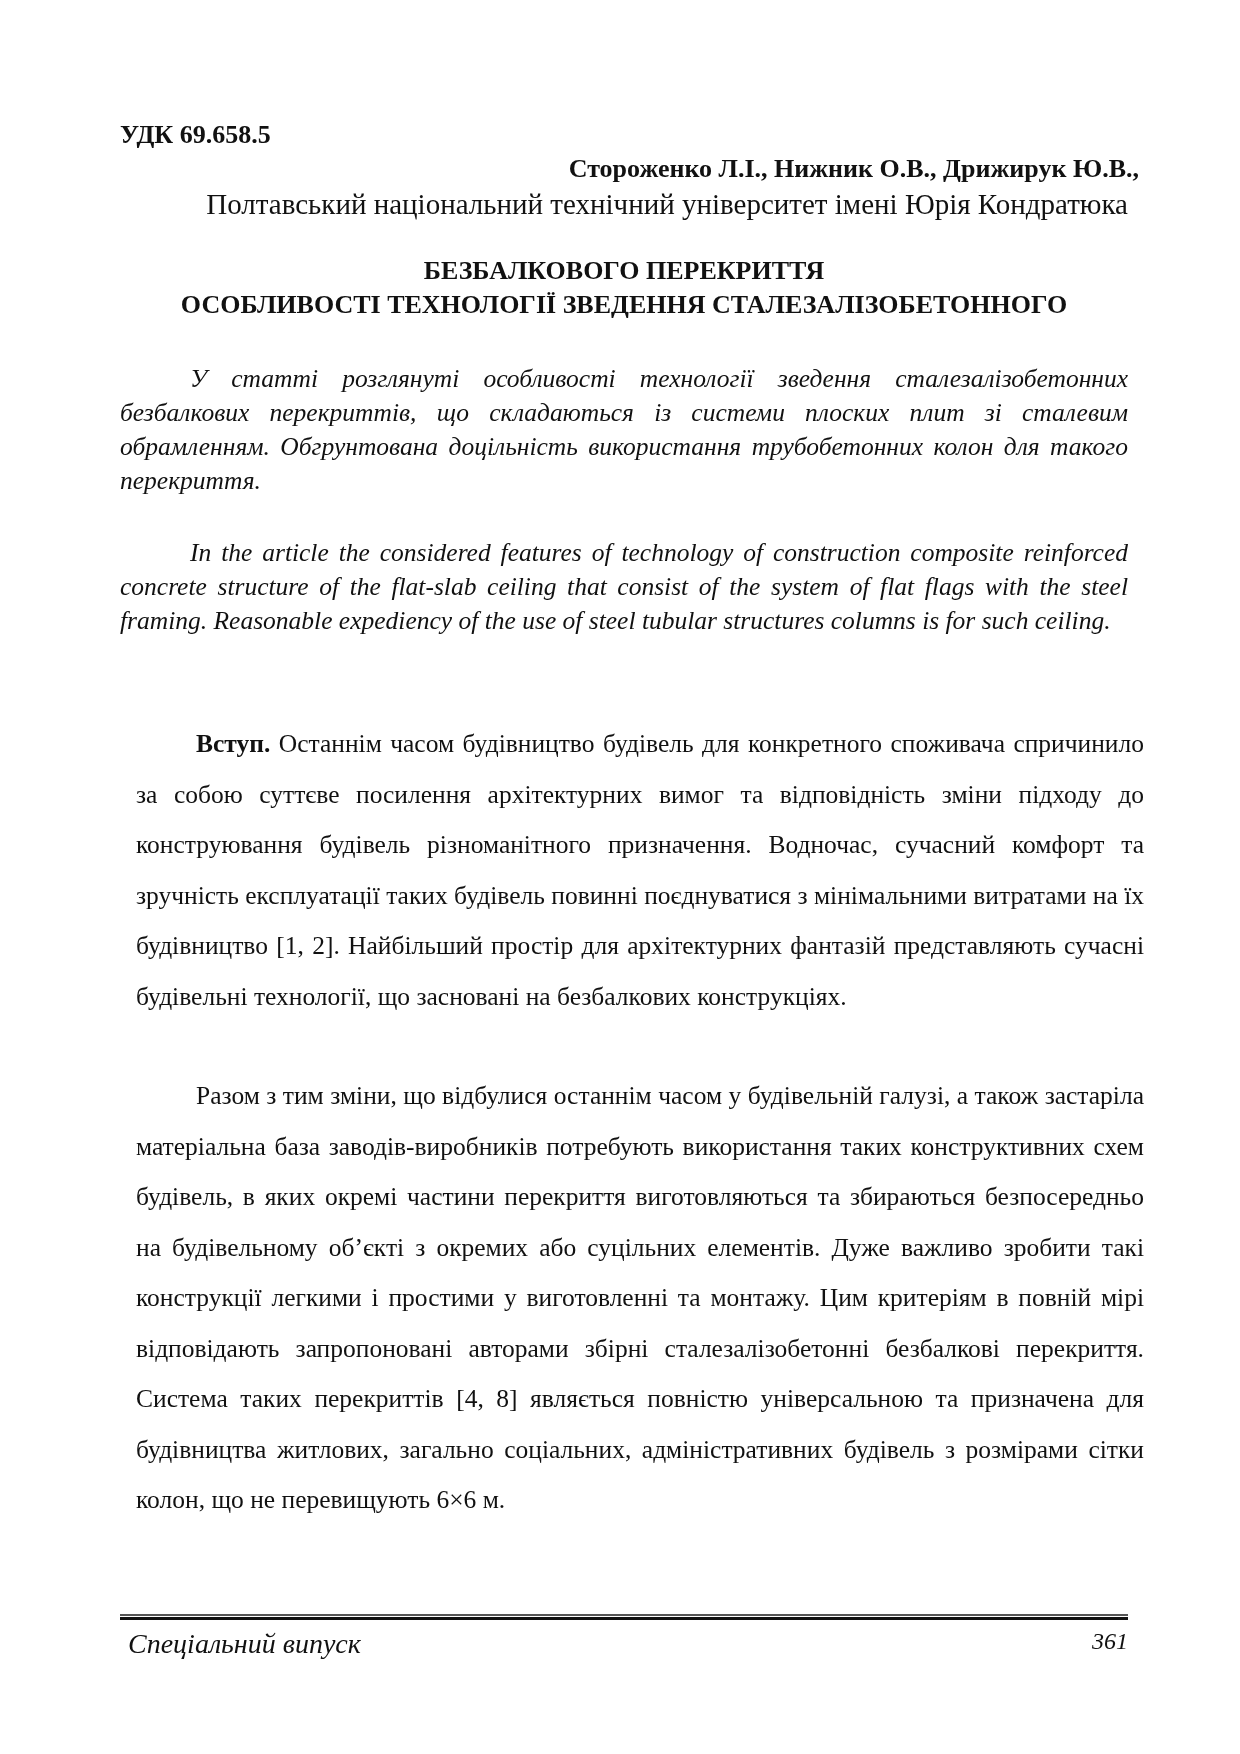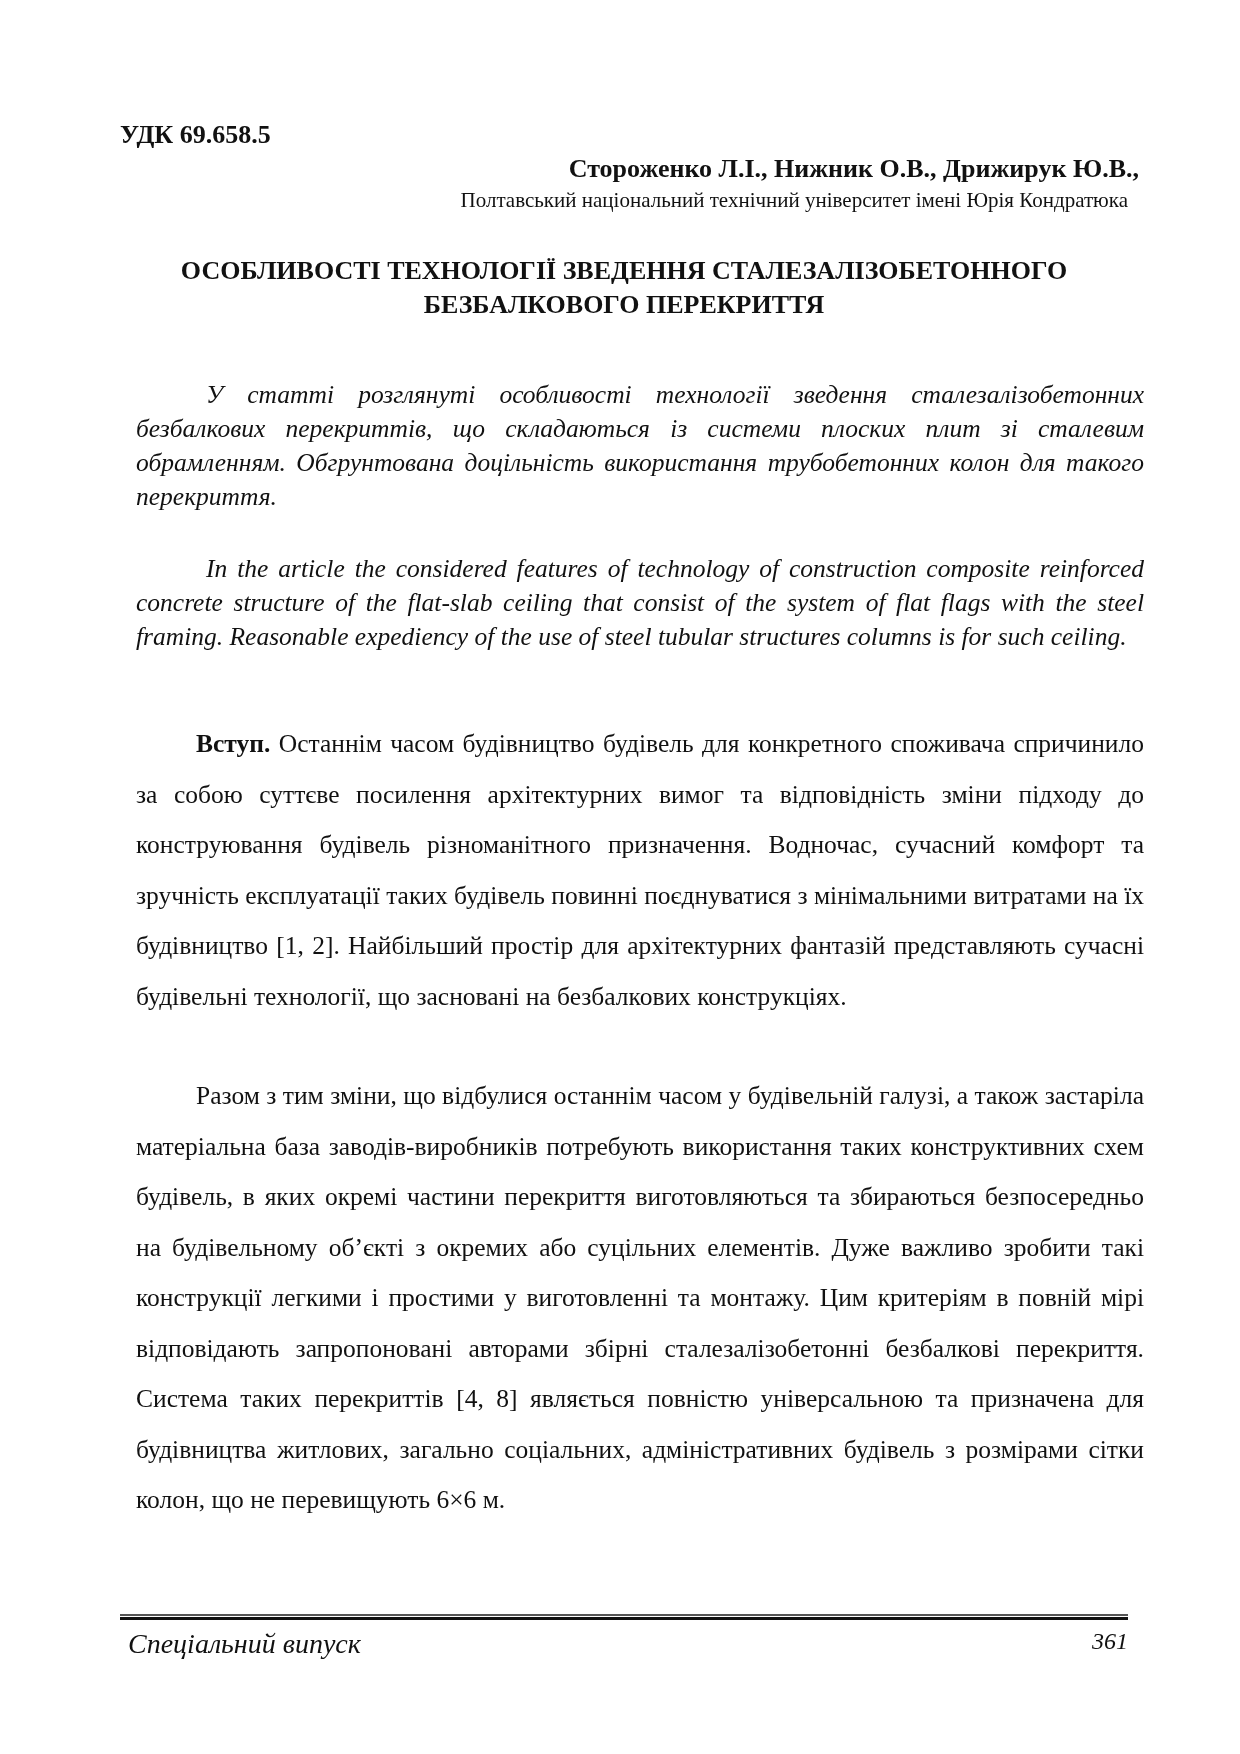--- a/index.html
+++ b/index.html
@@ -1,47 +1,47 @@
 <!DOCTYPE html>
 <html><head>
 <meta charset="utf-8">
 <style>
   html, body { margin: 0; padding: 0; background: #ffffff; }
   body { width: 1240px; height: 1754px; position: relative; overflow: hidden;
          font-family: "Liberation Serif", "DejaVu Serif", serif; color: #111; }
   .abs { position: absolute; }
   .udc { left: 120px; top: 120px; font-size: 26px; font-weight: bold; }
   .authors { right: 101px; top: 154px; font-size: 26px; font-weight: bold; text-align: right; }
-  .affil { right: 112px; top: 188px; font-size: 21px; text-align: left; }
+  .affil { right: 112px; top: 188px; font-size: 29px; text-align: left; }
   .title { left: 120px; width: 1008px; top: 254px; font-size: 26px; font-weight: bold;
            text-align: center; line-height: 34px; }
   .abstract { left: 120px; width: 1008px; font-size: 25.5px; font-style: italic;
-              text-align: justify; line-height: 34px; text-indent: 70px; margin: 16px; }
+              text-align: justify; line-height: 34px; text-indent: 70px; margin: 0; }
   .abs-ua { top: 362px; }
   .abs-en { top: 536px; }
   .body-text { left: 120px; width: 1008px; font-size: 25.5px; line-height: 50.5px;
                text-align: justify; text-indent: 60px; margin: 16px; }
   .p1 { top: 703px; }
   .p2 { top: 1055px; }
   .lead { font-weight: bold; }
   .footer-rule { left: 120px; width: 1008px; top: 1614px; height: 0;
                  border-top: 2px solid #555; border-bottom: 3px solid #111; padding-top: 1px; }
   .footer-left { left: 128px; top: 1628px; font-size: 28px; font-style: italic; }
   .footer-right { right: 112px; top: 1628px; font-size: 24px; font-style: italic; }
 </style>
 </head>
 <body>
 
 <div class="abs udc">УДК 69.658.5</div>
 <div class="abs authors">Стороженко Л.І., Нижник О.В., Дрижирук Ю.В.,</div>
 <div class="abs affil">Полтавський національний технічний університет імені Юрія Кондратюка</div>
 
 <div class="abs title">
+  <div>БЕЗБАЛКОВОГО ПЕРЕКРИТТЯ</div>
   <div>ОСОБЛИВОСТІ ТЕХНОЛОГІЇ ЗВЕДЕННЯ СТАЛЕЗАЛІЗОБЕТОННОГО</div>
-  <div>БЕЗБАЛКОВОГО ПЕРЕКРИТТЯ</div>
 </div>
 
 <p class="abs abstract abs-ua">У статті розглянуті особливості технології зведення сталезалізобетонних безбалкових перекриттів, що складаються із системи плоских плит зі сталевим обрамленням. Обгрунтована доцільність використання трубобетонних колон для такого перекриття.</p>
 <p class="abs abstract abs-en">In the article the considered features of technology of construction composite reinforced concrete structure of the flat-slab ceiling that consist of the system of flat flags with the steel framing. Reasonable expediency of the use of steel tubular structures columns is for such ceiling.</p>
 
 <p class="abs body-text p1"><span class="lead">Вступ.</span><span> Останнім часом будівництво будівель для конкретного споживача спричинило за собою суттєве посилення архітектурних вимог та відповідність зміни підходу до конструювання будівель різноманітного призначення. Водночас, сучасний комфорт та зручність експлуатації таких будівель повинні поєднуватися з мінімальними витратами на їх будівництво [1, 2]. Найбільший простір для архітектурних фантазій представляють сучасні будівельні технології, що засновані на безбалкових конструкціях.</span></p>
 
 <p class="abs body-text p2">Разом з тим зміни, що відбулися останнім часом у будівельній галузі, а також застаріла матеріальна база заводів-виробників потребують використання таких конструктивних схем будівель, в яких окремі частини перекриття виготовляються та збираються безпосередньо на будівельному об’єкті з окремих або суцільних елементів. Дуже важливо зробити такі конструкції легкими і простими у виготовленні та монтажу. Цим критеріям в повній мірі відповідають запропоновані авторами збірні сталезалізобетонні безбалкові перекриття. Система таких перекриттів [4, 8] являється повністю універсальною та призначена для будівництва житлових, загально соціальних, адміністративних будівель з розмірами сітки колон, що не перевищують 6×6 м.</p>
 
 <div class="abs footer-rule"></div>

